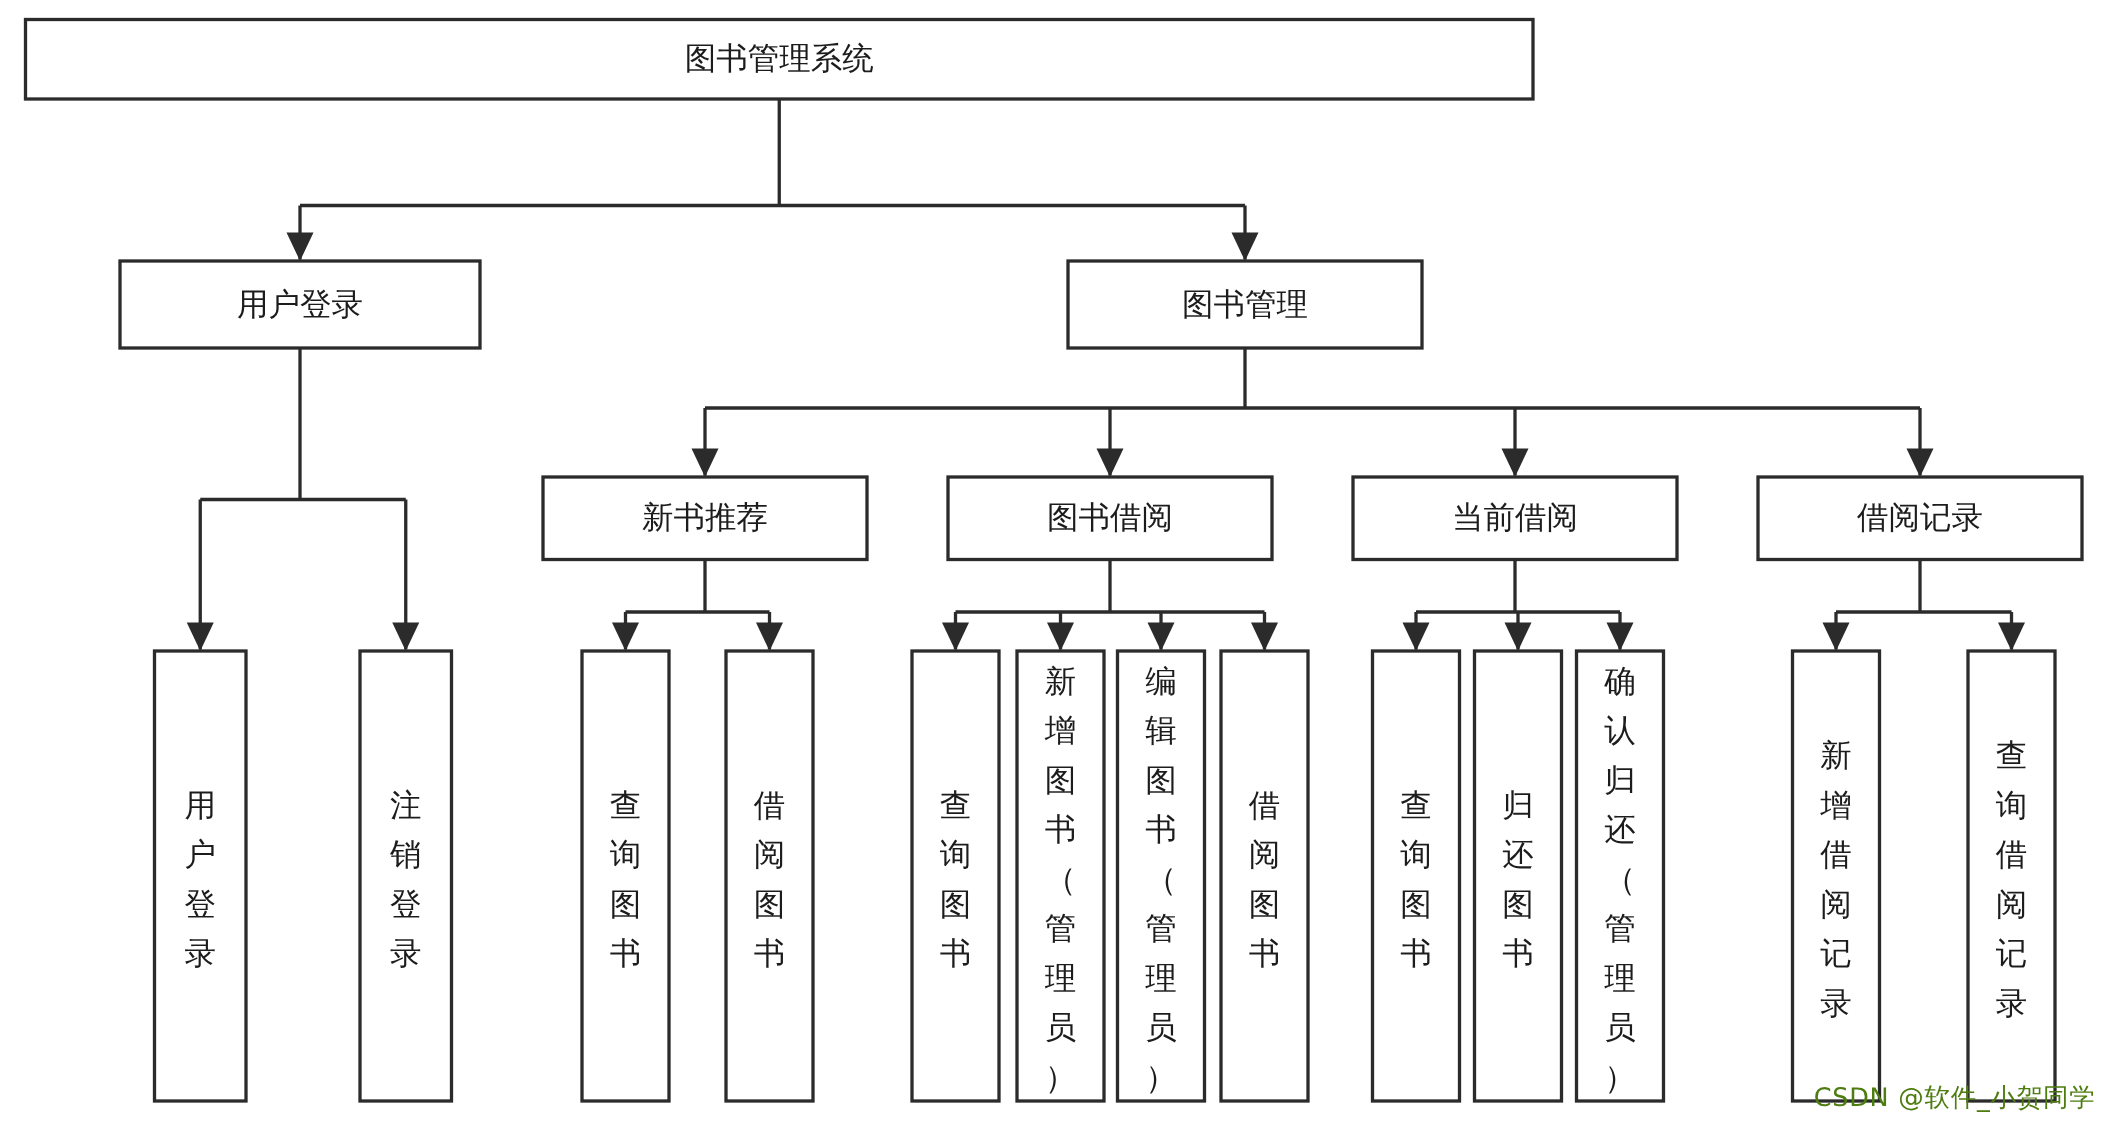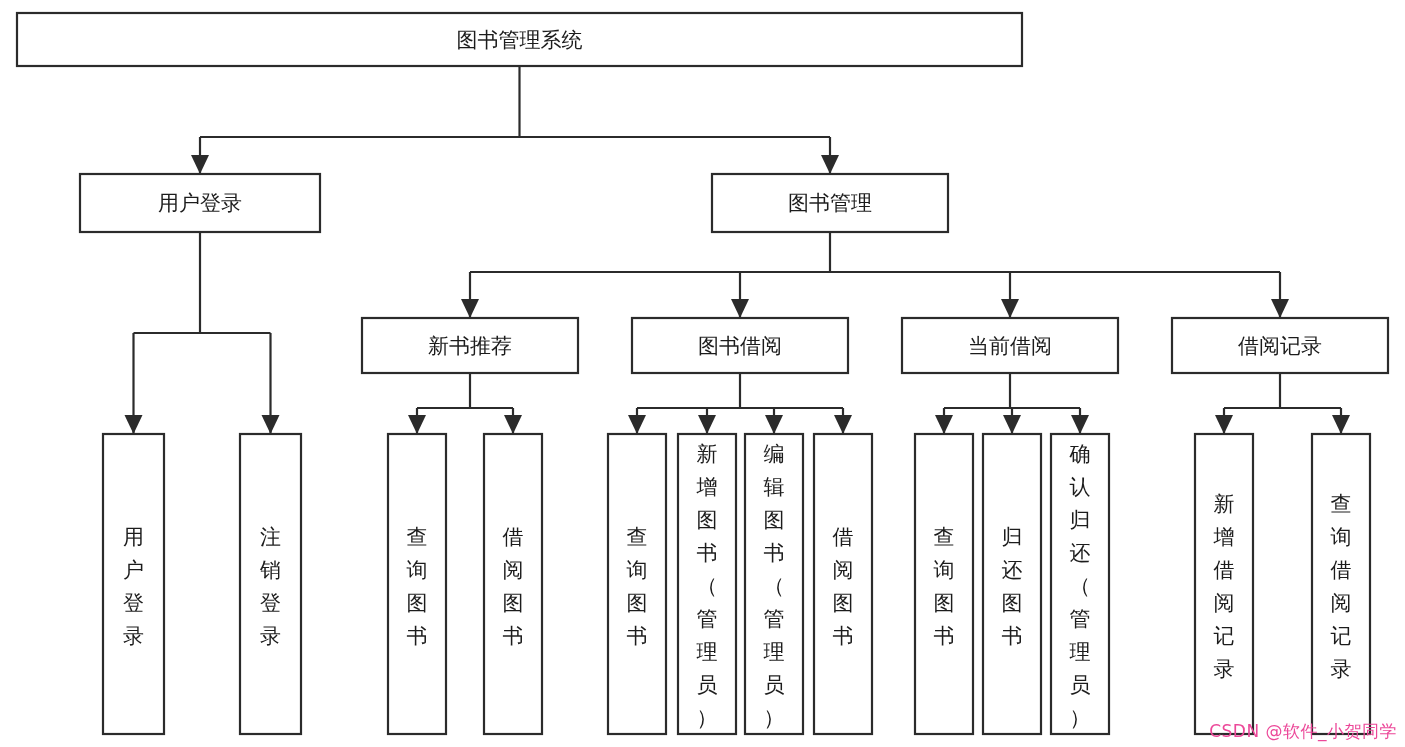--- a/index.html
+++ b/index.html
@@ -56,21 +56,21 @@
     font-size: 21px;
     fill: #1c1c1c;
     text-anchor: middle;
   }
   .watermark {
     position: absolute;
     right: 8px;
     bottom: 4px;
     font-family: "DejaVu Sans", "Liberation Sans", sans-serif;
     font-size: 17px;
-    color: #ec4899;
+    color: #4d7c0f;
     letter-spacing: 0.5px;
     white-space: nowrap;
     pointer-events: none;
   }
 </style>
 </head>
 <body>
 
 <div id="diagram-root">
   <svg id="flow-svg" viewBox="0 0 1405 747" xmlns="http://www.w3.org/2000/svg">

